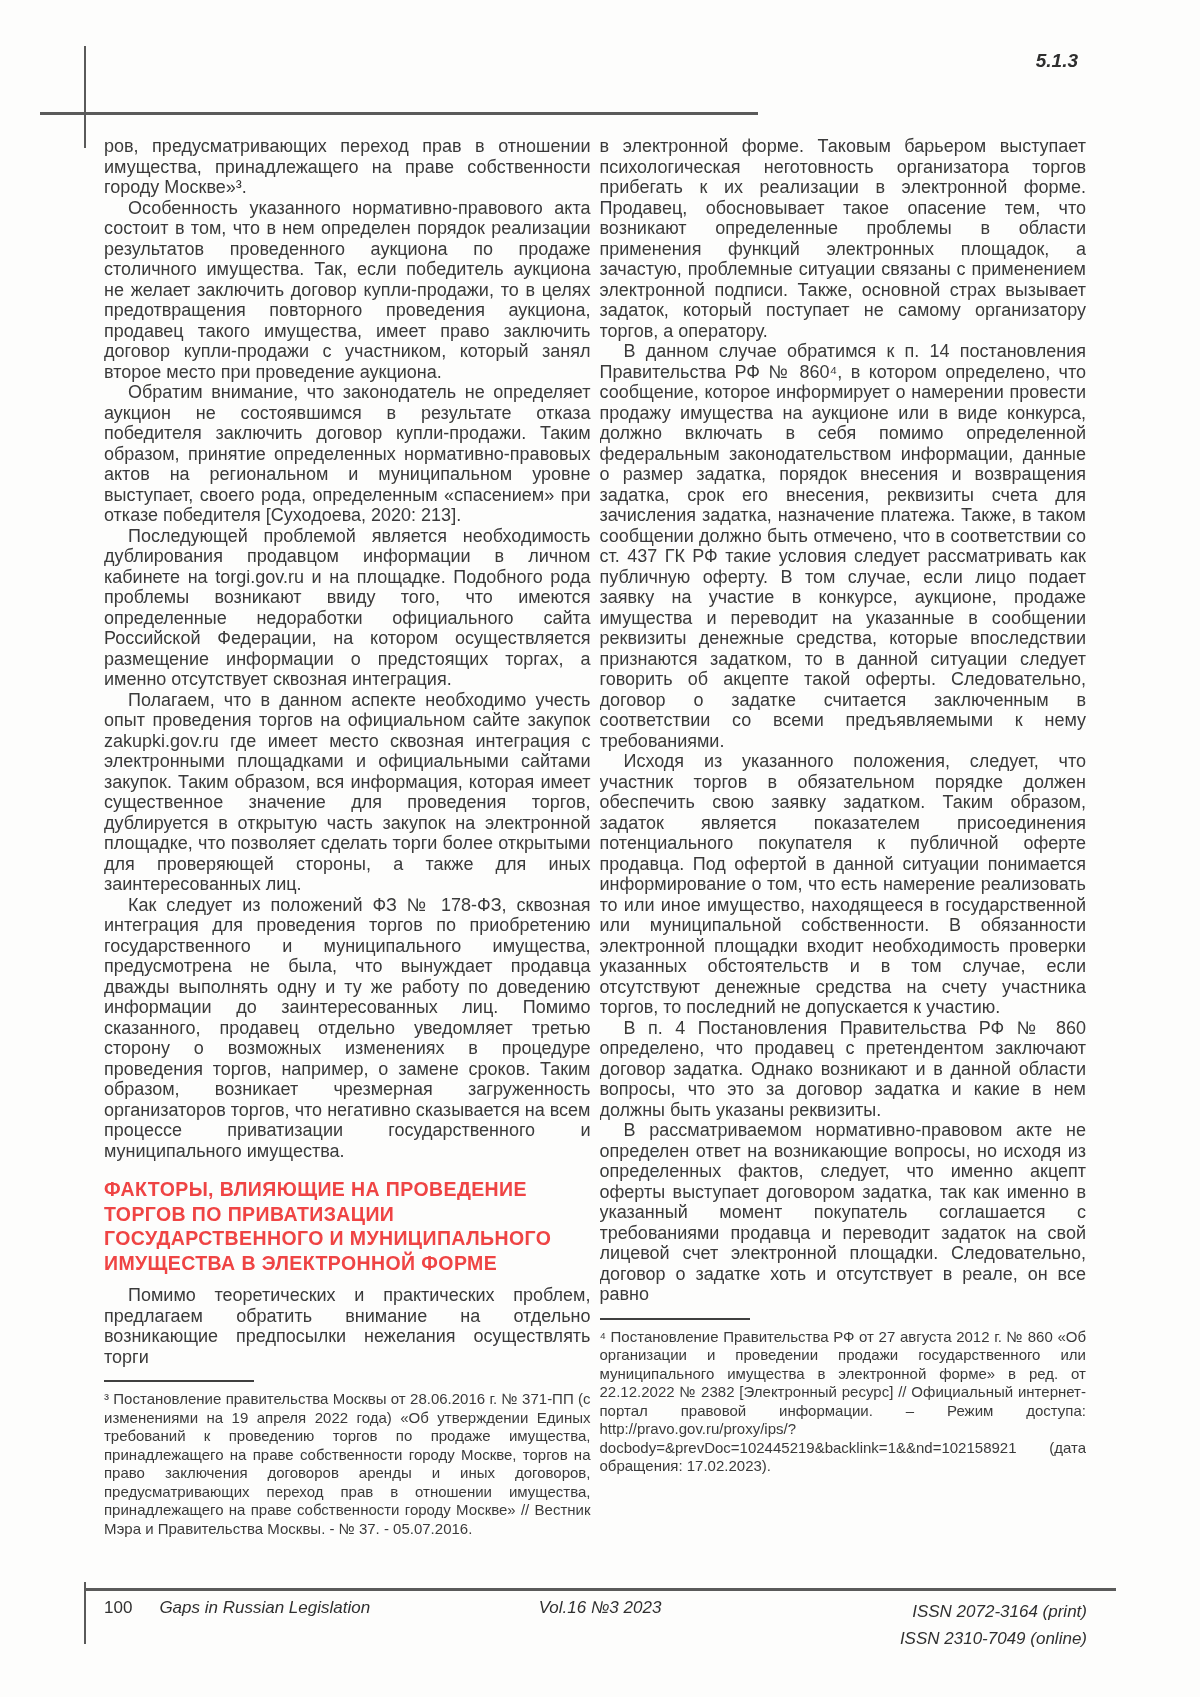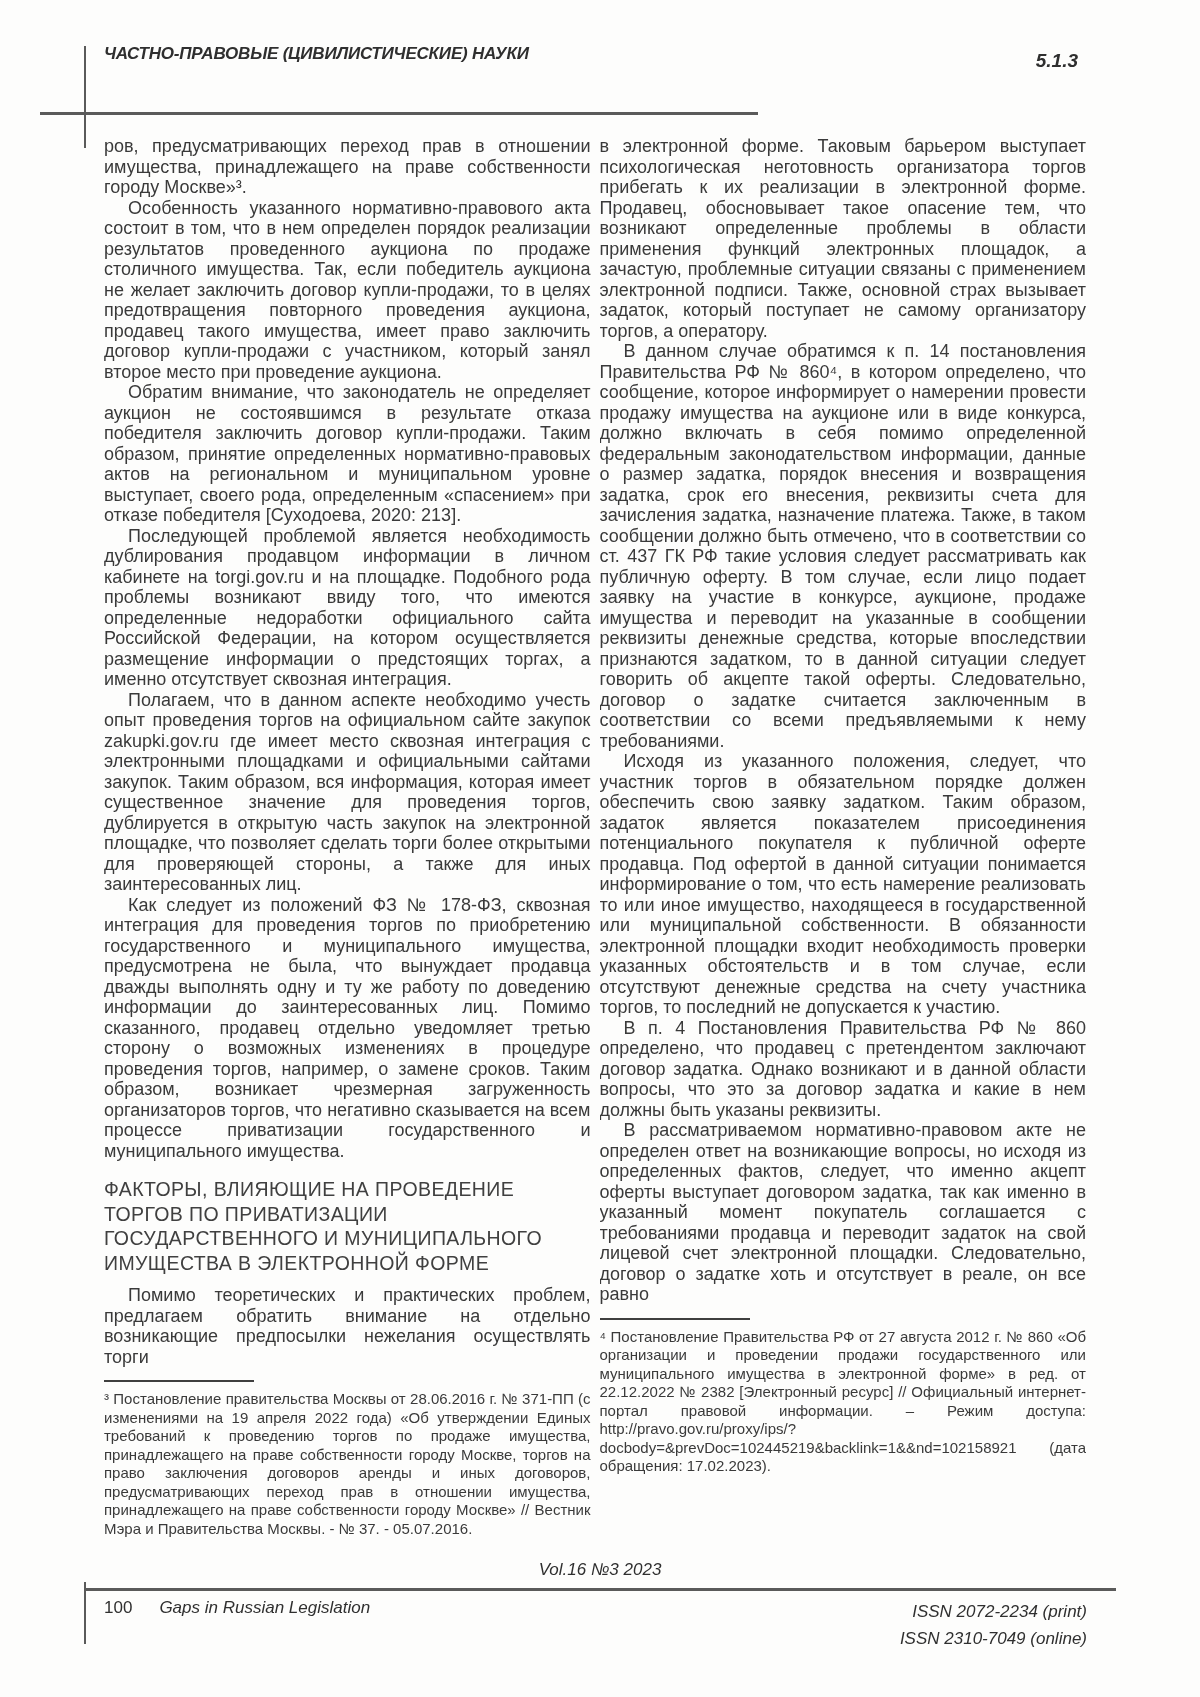--- a/index.html
+++ b/index.html
@@ -40,22 +40,22 @@
   }
   .col { overflow:hidden; }
   .col p.body {
     margin:0; font-size:18px; line-height:20.5px;
     text-align:justify; text-indent:24px;
     color:#3a3a3a;
   }
   .col p.body.no-indent { text-indent:0; }
   .col h2.section-heading {
     margin:16px 0 10px 0;
-    font-size:19.5px; line-height:24.5px; font-weight:400;
-    letter-spacing:0.4px; color:#404040;
+    font-size:19.5px; line-height:24.5px; font-weight:700;
+    letter-spacing:0.4px; color:#ef4444;
     text-transform:none;
   }
   .fn-sep {
     width:150px; height:0;
     border-top:2.5px solid #3f3f3f;
     margin:13px 0 8px 0;
   }
   .col p.footnote {
     margin:0; font-size:15px; line-height:18.5px;
     text-align:justify; color:#3a3a3a;
@@ -71,38 +71,37 @@
     position:absolute; left:84px; top:1582px; width:2px; height:62px;
     background:#5a5a5a;
   }
   .footer-left {
     position:absolute; left:104px; top:1598px;
     font-size:17px; color:#2f2f2f;
   }
   .footer-left .pagenum { font-style:normal; margin-right:27px; }
   .footer-left .journal { font-style:italic; }
   .footer-volume {
-    position:absolute; left:500px; top:1560px; width:200px;
+    position:absolute; left:500px; top:1598px; width:200px;
     text-align:center; font-style:italic; font-size:17px; color:#2f2f2f;
   }
   .footer-issn {
     position:absolute; right:113px; top:1598px;
     text-align:right; font-style:italic; font-size:17px; line-height:27px;
     color:#2f2f2f;
   }
 </style>
 </head>
 <body>
 
 <div class="page">
 
   <div class="header-vrule"></div>
   <div class="header-hrule"></div>
   <div class="header-titles">
-    <div>ЧАСТНО-ПРАВОВЫЕ (ЦИВИЛИСТИЧЕСКИЕ) НАУКИ</div>
   </div>
   <div class="section-code">5.1.3</div>
 
   <div class="columns">
 
     <div class="col">
       <p class="body no-indent">ров, предусматривающих переход прав в отношении имущества, принадлежащего на праве собственности городу Москве»³.</p>
       <p class="body">Особенность указанного нормативно-правового акта состоит в том, что в нем определен порядок реализации результатов проведенного аукциона по продаже столичного имущества. Так, если победитель аукциона не желает заключить договор купли-продажи, то в целях предотвращения повторного проведения аукциона, продавец такого имущества, имеет право заключить договор купли-продажи с участником, который занял второе место при проведение аукциона.</p>
       <p class="body">Обратим внимание, что законодатель не определяет аукцион не состоявшимся в результате отказа победителя заключить договор купли-продажи. Таким образом, принятие определенных нормативно-правовых актов на региональном и муниципальном уровне выступает, своего рода, определенным «спасением» при отказе победителя [Суходоева, 2020: 213].</p>
       <p class="body">Последующей проблемой является необходимость дублирования продавцом информации в личном кабинете на torgi.gov.ru и на площадке. Подобного рода проблемы возникают ввиду того, что имеются определенные недоработки официального сайта Российской Федерации, на котором осуществляется размещение информации о предстоящих торгах, а именно отсутствует сквозная интеграция.</p>
@@ -126,17 +125,17 @@
 
   </div>
 
   <div class="footer-hrule"></div>
   <div class="footer-vrule"></div>
   <div class="footer-left">
     <span class="pagenum">100</span><span class="journal">Gaps in Russian Legislation</span>
   </div>
   <div class="footer-volume">Vol.16  №3   2023</div>
   <div class="footer-issn">
-    <div>ISSN 2072-2234 (print)</div>
+    <div>ISSN 2072-3164 (print)</div>
     <div>ISSN 2310-7049 (online)</div>
   </div>
 
 </div>
 
 </body></html>

